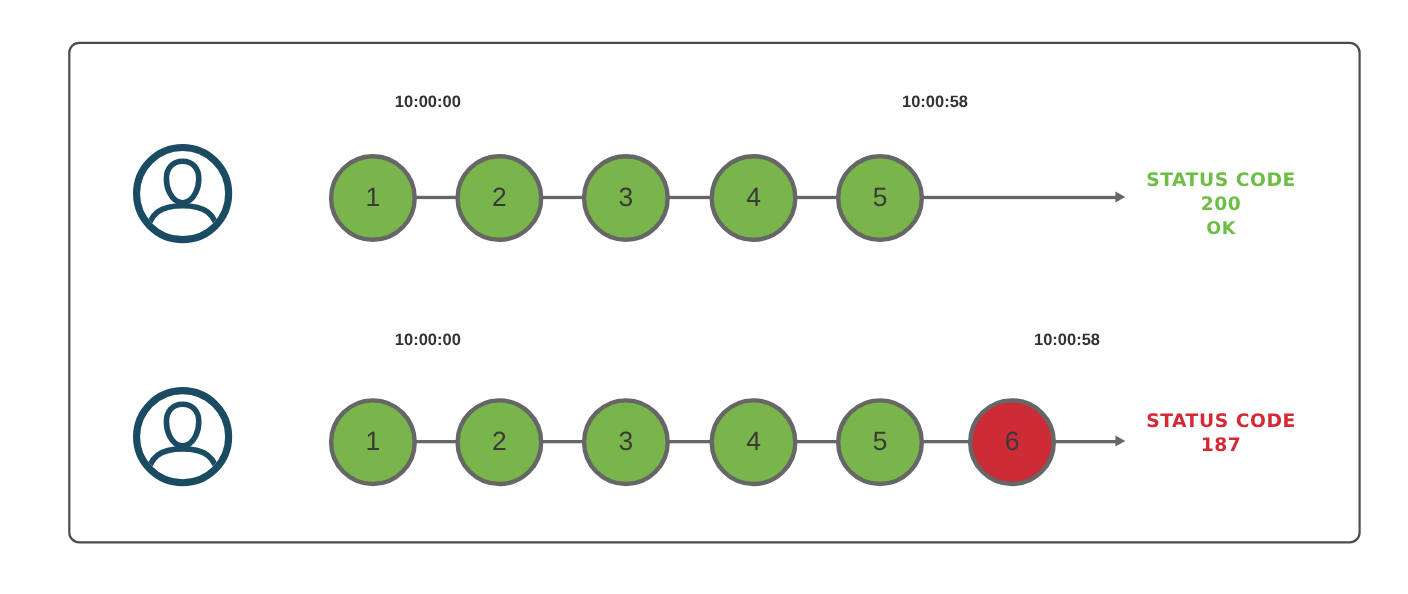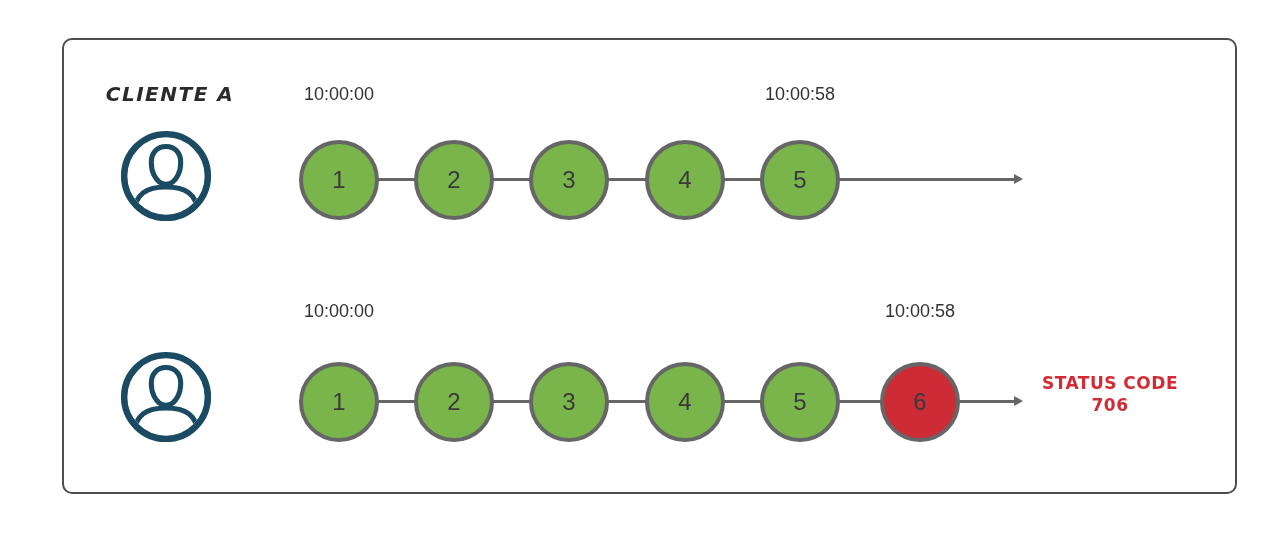--- a/index.html
+++ b/index.html
@@ -31,23 +31,23 @@
     color:var(--label_text,#2b2b2b);
   }
   .avatar{
     position:absolute;
     width:92px;height:92px;
     color:var(--avatar,#1b4a63);
   }
   .timestamp{
     position:absolute;
     width:160px;
-    text-align:center;
-    font-weight:400;
-    font-size:18px;
+    text-align:right;
+    font-weight:700;
+    font-size:15px;
     color:var(--timestamp_text,#333333);
   }
   .timeline-line{
     position:absolute;
     height:3px;
     background:var(--line,#666666);
   }
   .arrow-tip{
     position:absolute;
     width:0;height:0;
@@ -77,21 +77,20 @@
   }
   .status-code{font-size:17px;line-height:22px;}
   .status-message{font-size:16px;line-height:21px;}
 </style>
 </head>
 <body>
 
 <div class="canvas">
   <div class="frame"></div>
 
-  <div class="client-label" style="left:90px;top:82px;">CLIENTE A</div>
 
   <div class="avatar" style="left:120px;top:130px;">
     <svg viewBox="0 0 100 100" width="92" height="92" aria-hidden="true">
       <defs>
           <clipPath id="avclip-a">
             <circle cx="50" cy="50" r="42"></circle>
           </clipPath>
         </defs>
       <circle cx="50" cy="50" r="45.5" fill="none" stroke="currentColor" stroke-width="7"></circle>
       <g clip-path="url(#avclip-a)" fill="none" stroke="currentColor" stroke-width="5.5">
@@ -116,20 +115,24 @@
   <div class="circle ok" style="left:529px;top:140px;">
     <span>3</span>
     </div>
   <div class="circle ok" style="left:645px;top:140px;">
     <span>4</span>
     </div>
   <div class="circle ok" style="left:760px;top:140px;">
     <span>5</span>
     </div>
 
+  <div class="status-block" style="left: 1022px; top: 153px; color: rgb(109, 190, 69);">
+    <div class="status-code">STATUS CODE 200</div>
+    <div class="status-message">OK</div>
+  </div>
 
 
   <div class="avatar" style="left:120px;top:351px;">
     <svg viewBox="0 0 100 100" width="92" height="92" aria-hidden="true">
       <defs>
           <clipPath id="avclip-b">
             <circle cx="50" cy="50" r="42"></circle>
           </clipPath>
         </defs>
       <circle cx="50" cy="50" r="45.5" fill="none" stroke="currentColor" stroke-width="7"></circle>
@@ -159,15 +162,15 @@
     <span>4</span>
     </div>
   <div class="circle ok" style="left:760px;top:362px;">
     <span>5</span>
     </div>
   <div class="circle rate-limited" style="left:880px;top:362px;">
     <span>6</span>
     </div>
 
   <div class="status-block" style="left: 1022px; top: 372px; color: rgb(210, 43, 53);">
-    <div class="status-code">STATUS CODE 706</div>
+    <div class="status-code">STATUS CODE 187</div>
   </div>
 </div>
 
 </body></html>

